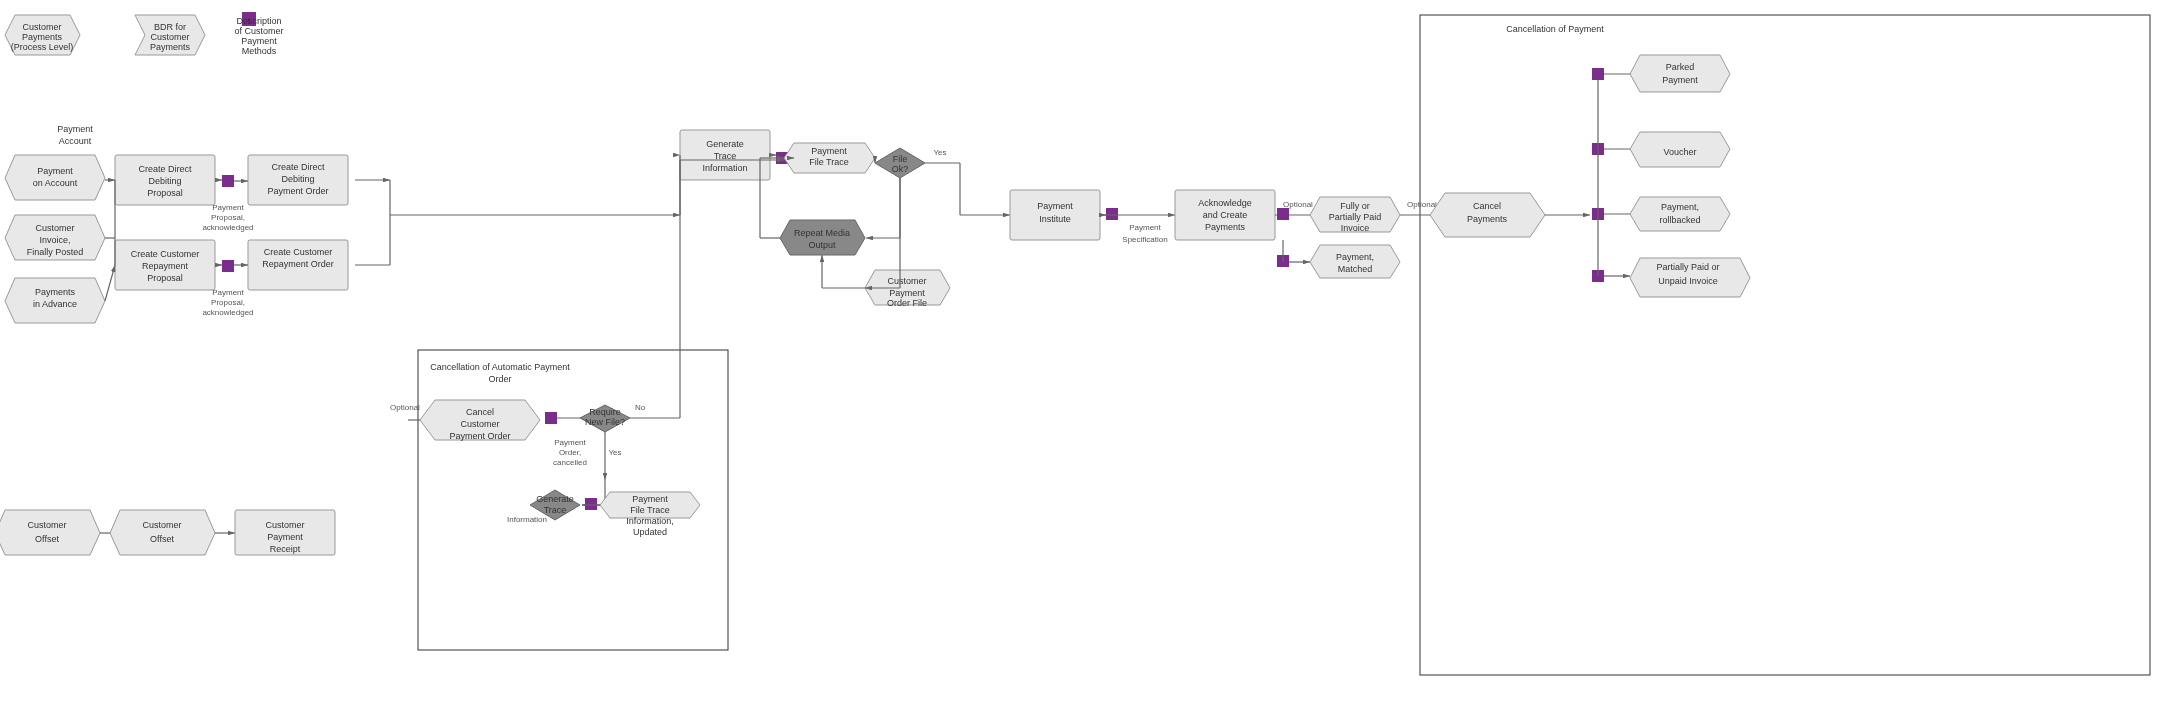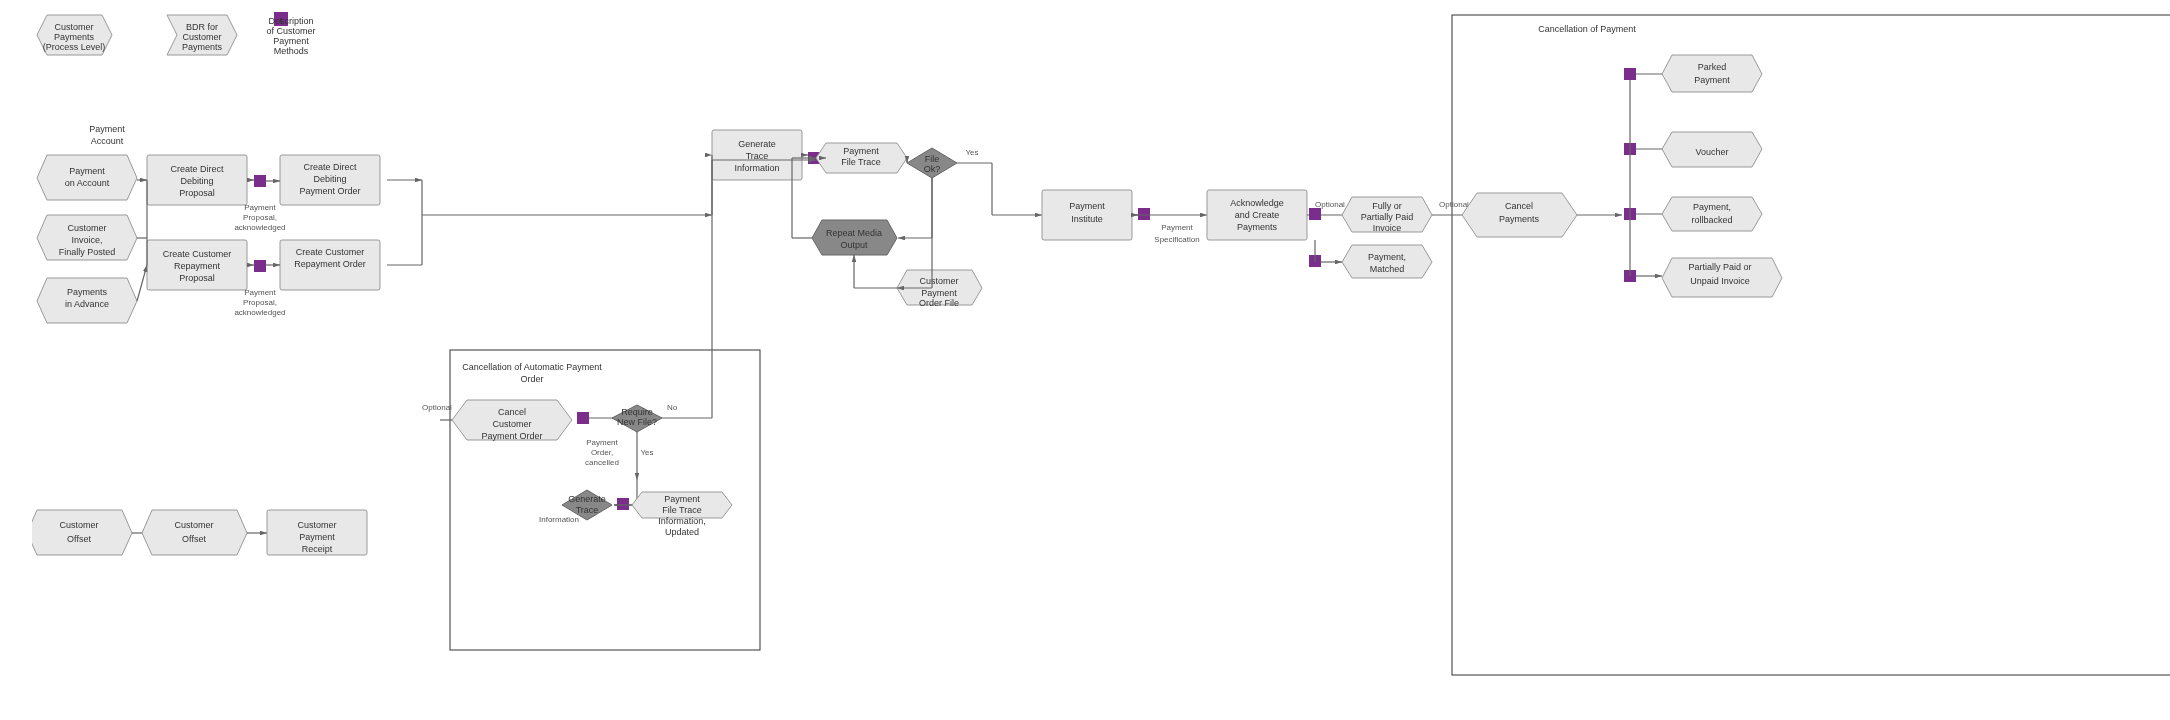--- a/index.html
+++ b/index.html
@@ -9,21 +9,20 @@
       font-size: 10px;
       width: 2170px;
       height: 720px;
       overflow: hidden;
       position: relative;
     }
     .diagram-container {
       width: 1924px;
       height: 720px;
       position: relative;
-      margin-left: 32px;
     }
     svg.diagram-svg {
       position: absolute;
       top: 0; left: 0;
       width: 2170px;
       height: 720px;
     }
     
     .shape-label {
       font-family: Arial, sans-serif;

